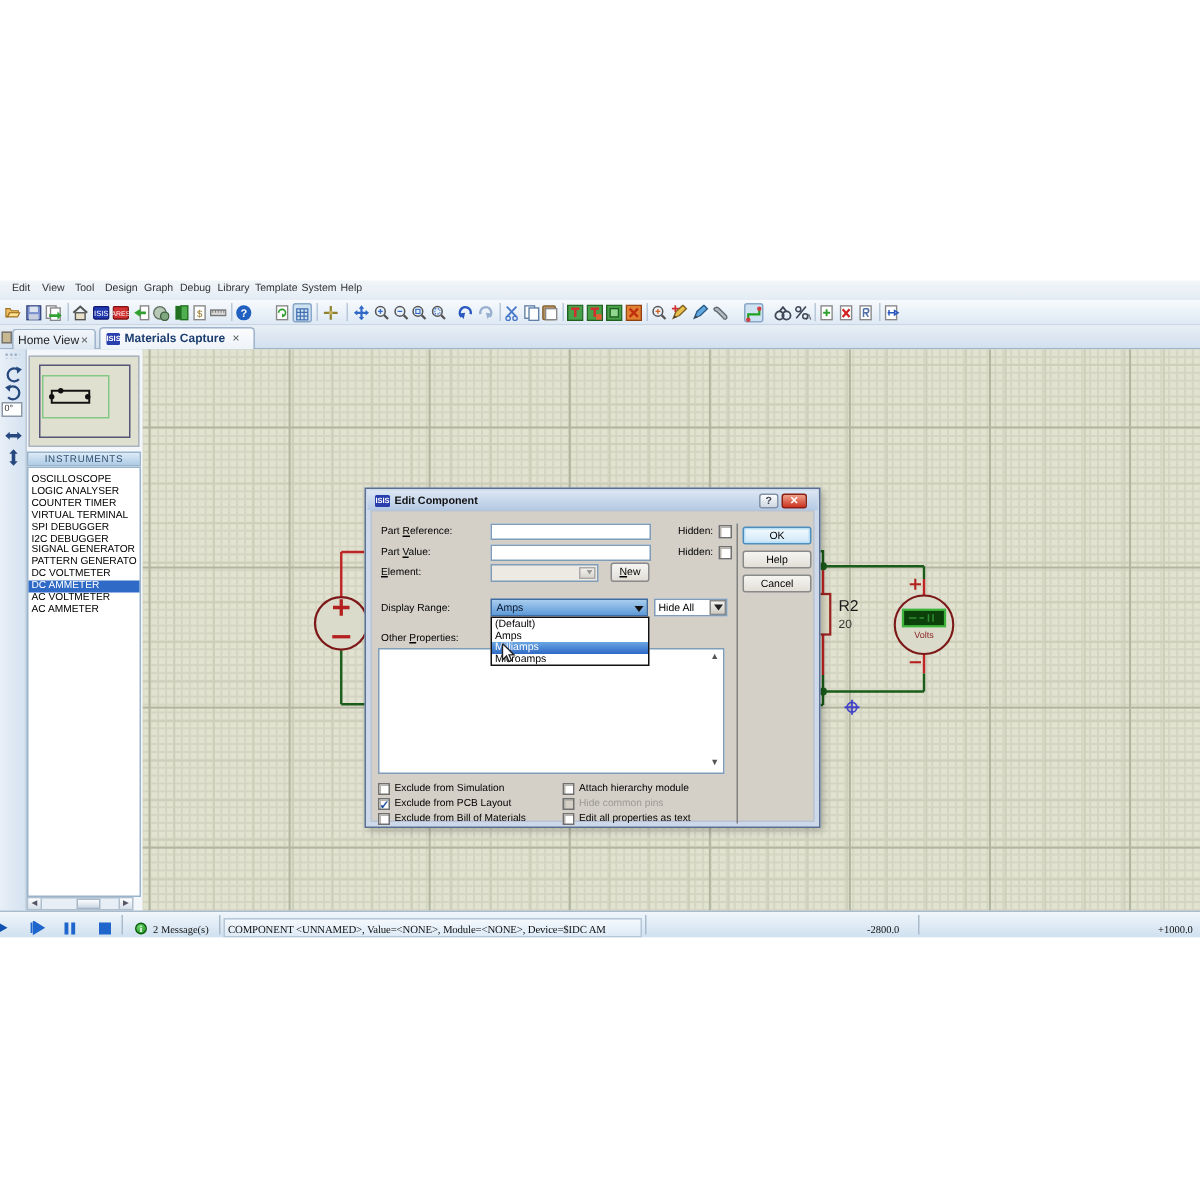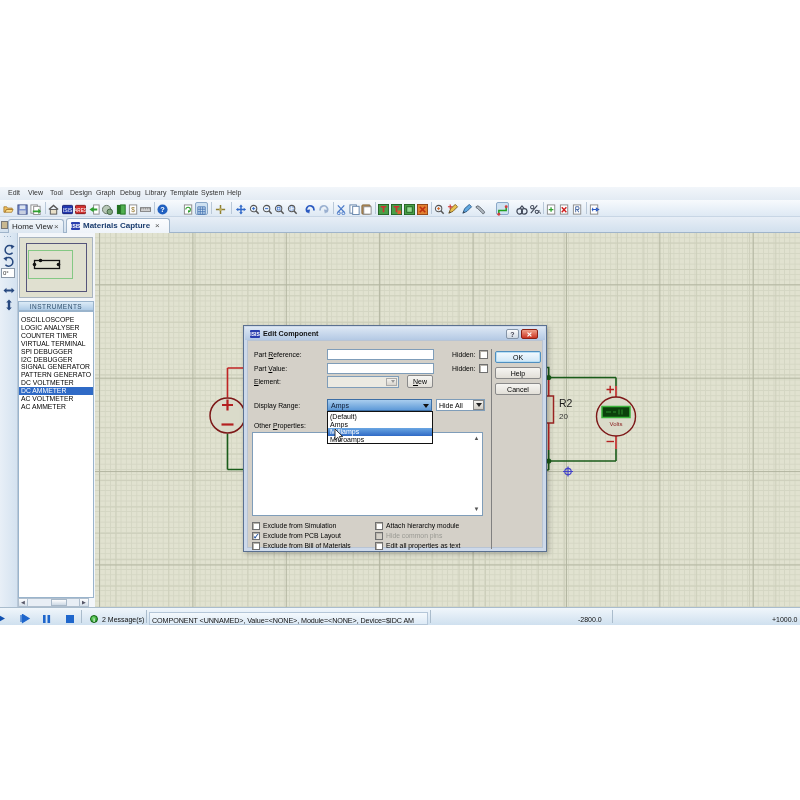--- a/index.html
+++ b/index.html
@@ -62,21 +62,21 @@
     linear-gradient(#b2b5a0 1px, transparent 1px),
     linear-gradient(90deg, #cdcfbb 1px, transparent 1px),
     linear-gradient(#cdcfbb 1px, transparent 1px),
     linear-gradient(90deg, #d4d6c3 1px, transparent 1px),
     linear-gradient(#d4d6c3 1px, transparent 1px);
   background-size: 93.4px 93.4px, 93.4px 93.4px, 26.4px 26.4px, 26.4px 26.4px, 5.28px 5.28px, 5.28px 5.28px;
   background-position: 4px 51.3px, 4px 51.3px, -85px 9.6px, -85px 9.6px, -85px 9.6px, -85px 9.6px; }
 
 
 #statusbar { position:absolute; left:0; top:434px; width:800px; height:18px;
-  background:linear-gradient(#f0f6fb,#cfe0ef); border-top:1px solid #a9bccd; font-size:7px; color:#222; }
+  background:linear-gradient(#f0f6fb,#cfe0ef); border-top:1px solid #a9bccd; font-size:7px; color:#222;font-family:Liberation Serif, serif; }
 
 
 #dialog { position:absolute; left:243px; top:47px; width:304px; height:227px; font-size:6.8px; color:#000;
   background:#cdd9ea; border:1px solid #5a7090; box-shadow:2px 2px 5px rgba(0,0,0,0.25);margin-top:45px; }
 #dlgtitle { position:absolute; left:1px; top:1px; right:1px; height:13px;
   background:linear-gradient(#dce7f4,#b4c9e4); font-size:7.2px; font-weight:bold; color:#111; }
 #dlgclient { position:absolute; left:3px; top:14px; right:3px; bottom:3px; background:#d4d0c8;
   border:1px solid #b8c4d4; font-size:8px; color:#000; }
 .tbox { position:absolute; background:#fff; border:1px solid #7f9db9; }
 .cbx { position:absolute; width:9px; height:9px; background:#fff;

